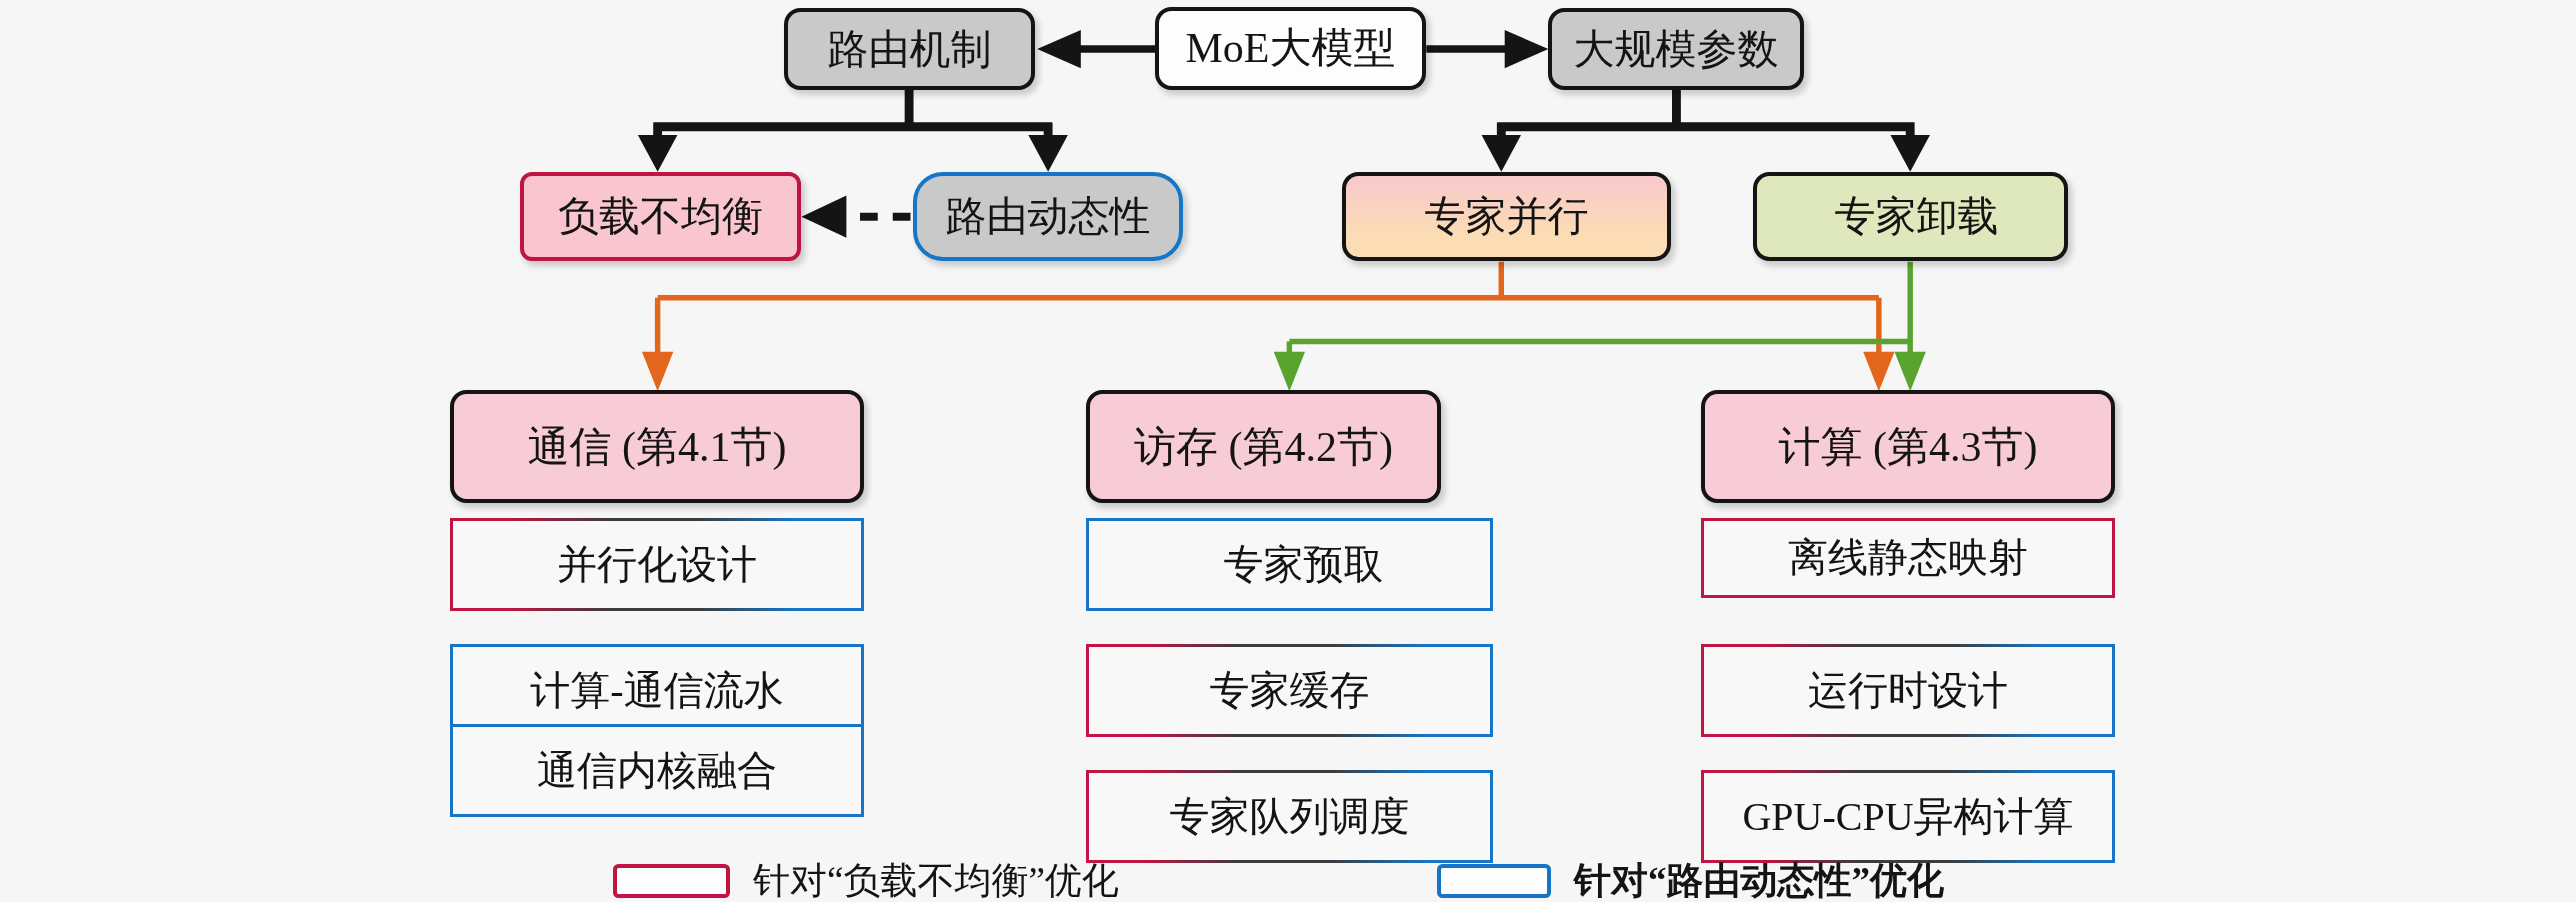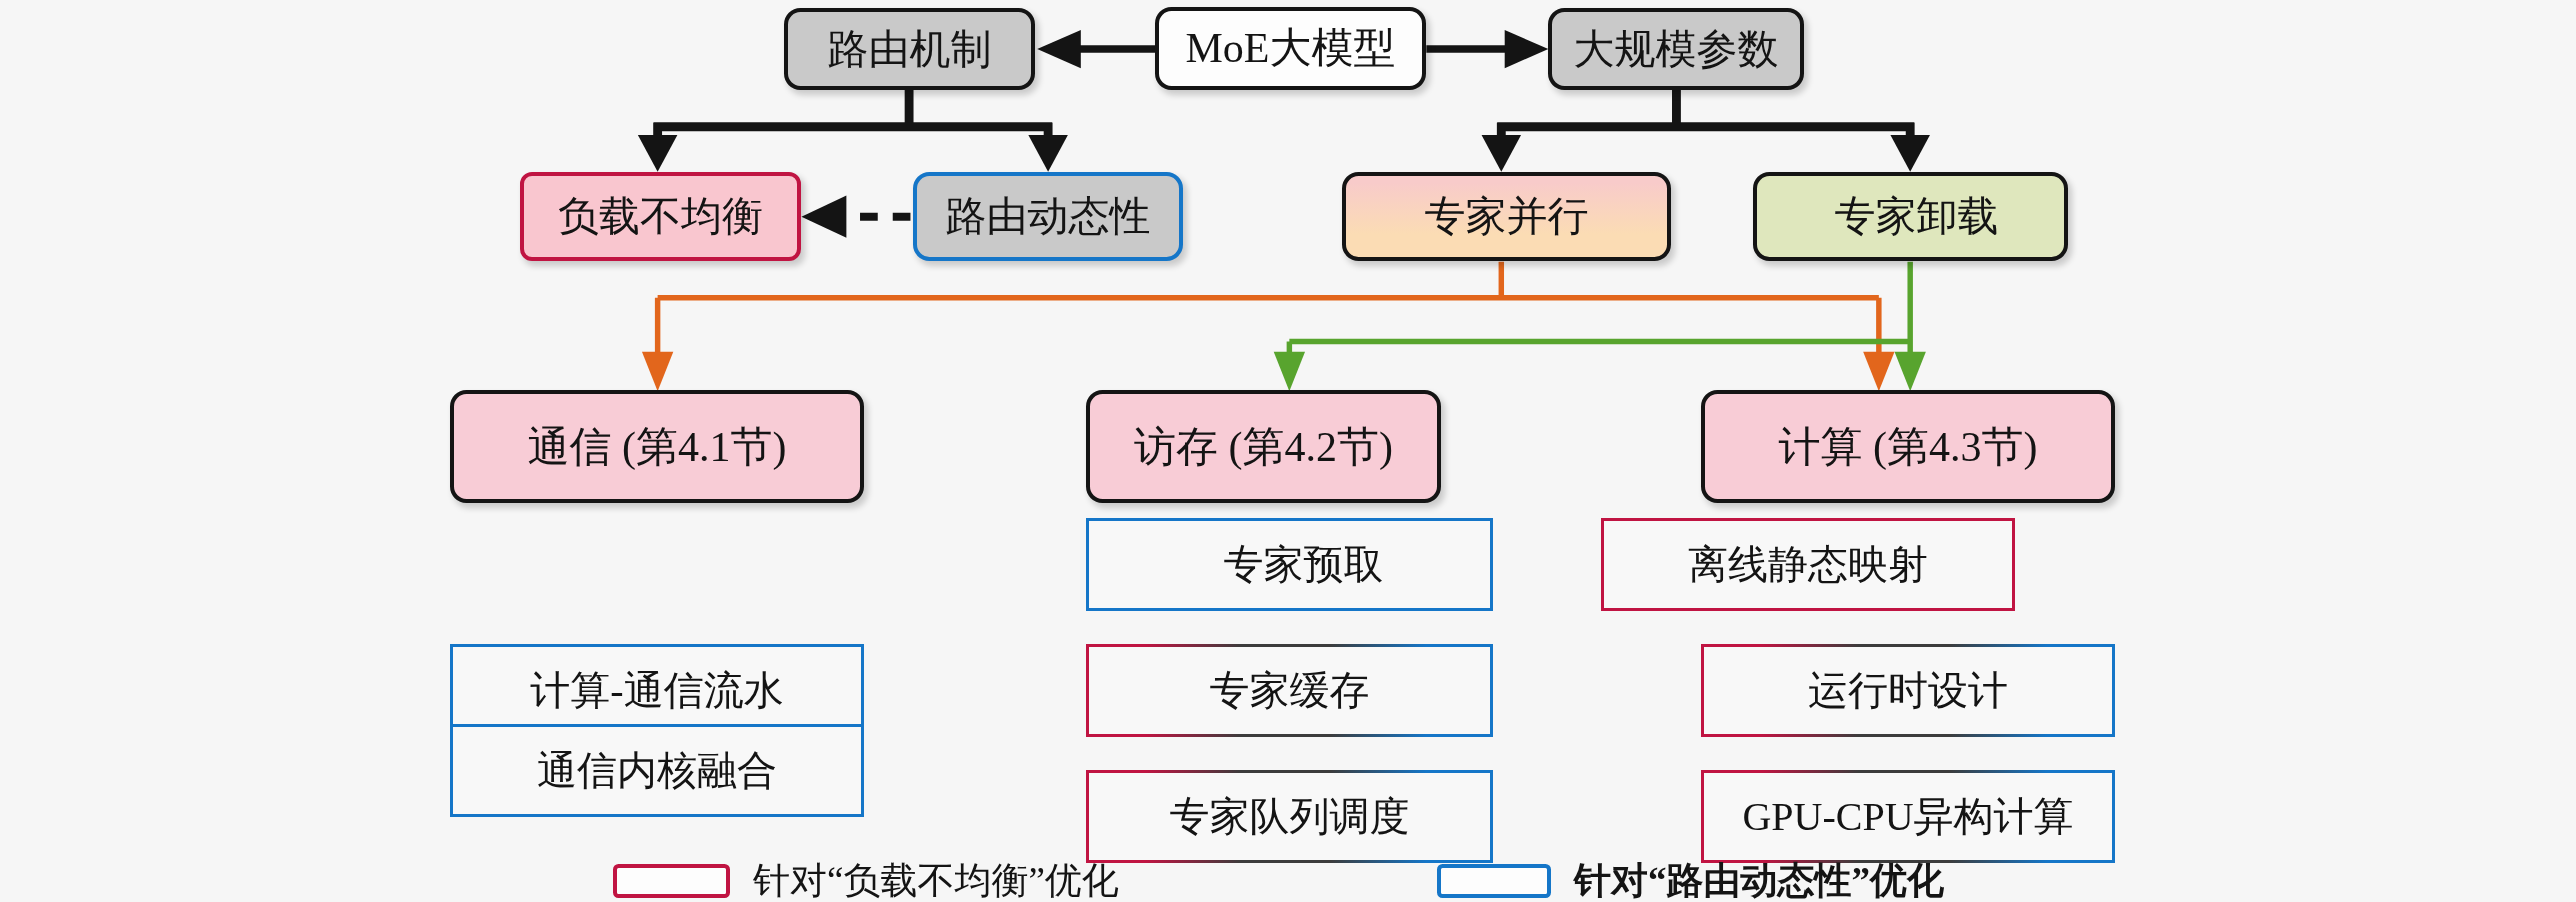--- a/index.html
+++ b/index.html
@@ -13,21 +13,21 @@
     position:absolute;z-index:2;display:flex;align-items:center;justify-content:center;
     box-sizing:border-box;text-align:right;white-space:nowrap;line-height:1;
   }
   .rounded{
     border:4.1px solid #141414;border-radius:16.4px;font-size:41px;
     box-shadow:3.4px 4.1px 6.1px rgba(0,0,0,0.18);
   }
   .gray{background:var(--node-gray,#c9c9c9);}
   .white{background:#fdfdfd;}
   .pinknode{background:var(--node-pink,#f9c6cf);border-color:var(--imbalance,#c01442);border-width:4.8px;}
-  .bluenode{background:var(--node-gray,#c9c9c9);border-color:var(--dynamic,#1576c8);border-width:4.8px;}
+  .bluenode{background:var(--node-gray,#c9c9c9);border-color:var(--dynamic,#1576c8);border-width:4.8px;border-radius:30px;}
   .peachnode{background:linear-gradient(180deg,var(--peach-top,#f8cbca) 8%,var(--peach-bottom,#fbdcb4) 72%);}
   .olivenode{background:var(--olive,#dfe7bd);}
   .header{
     background:var(--header-pink,#f8ccd6);border:4.8px solid #141414;border-radius:16.4px;
     font-size:42px;box-shadow:3.4px 4.1px 6.1px rgba(0,0,0,0.18);
   }
   .item{
     background:#f8f8f8;border:3.4px solid;font-size:40px;
   }
   .opt-dynamic{border-color:var(--dynamic,#1576c8);}
@@ -99,28 +99,29 @@
 
   <div class="node rounded pinknode" style="left:520px;top:172px;width:281px;height:89px;border-radius:12px;">负载不均衡</div>
   <div class="node rounded bluenode" style="left:913px;top:172px;width:270px;height:89px;">路由动态性</div>
   <div class="node rounded peachnode" style="left:1342px;top:172px;width:329px;height:89px;">专家并行</div>
   <div class="node rounded olivenode" style="left:1753px;top:172px;width:315px;height:89px;padding-left:12px;">专家卸载</div>
 
   <div class="node header" style="left:450px;top:390px;width:414px;height:113px;">通信 (第4.1节)</div>
   <div class="node header" style="left:1086px;top:390px;width:355px;height:113px;">访存 (第4.2节)</div>
   <div class="node header" style="left:1701px;top:390px;width:414px;height:113px;">计算 (第4.3节)</div>
 
+  <div class="node item opt-both" style="left:450px;top:518px;width:414px;height:93px;">并行化设计</div>
   <div class="node item opt-dynamic" style="left:450px;top:644px;width:414px;height:93px;">计算-通信流水</div>
   <div class="node item opt-dynamic" style="left:450px;top:724px;width:414px;height:93px;">通信内核融合</div>
 
   <div class="node item opt-dynamic" style="left:1086px;top:518px;width:407px;height:93px;padding-left:28px;">专家预取</div>
   <div class="node item opt-both" style="left:1086px;top:644px;width:407px;height:93px;">专家缓存</div>
   <div class="node item opt-both" style="left:1086px;top:770px;width:407px;height:93px;">专家队列调度</div>
 
-  <div class="node item opt-imbalance" style="left:1601px;top:518px;width:414px;height:93px;">离线静态映射</div>
+  <div class="node item opt-imbalance" style="left:1701px;top:518px;width:414px;height:80px;">离线静态映射</div>
   <div class="node item opt-both" style="left:1701px;top:644px;width:414px;height:93px;">运行时设计</div>
   <div class="node item opt-both" style="left:1701px;top:770px;width:414px;height:93px;">GPU-CPU异构计算</div>
 
   <div class="legend-item" style="left:613px;top:863px;">
     <div class="legend-swatch" style="width:117px;border:4.8px solid var(--imbalance,#c01442);"></div>
     <span class="legend-label">针对“负载不均衡”优化</span>
   </div>
   <div class="legend-item" style="left:1437px;top:863px;font-weight:bold;">
     <div class="legend-swatch" style="width:114px;border:4.8px solid var(--dynamic,#1576c8);"></div>
     <span class="legend-label">针对“路由动态性”优化</span>

